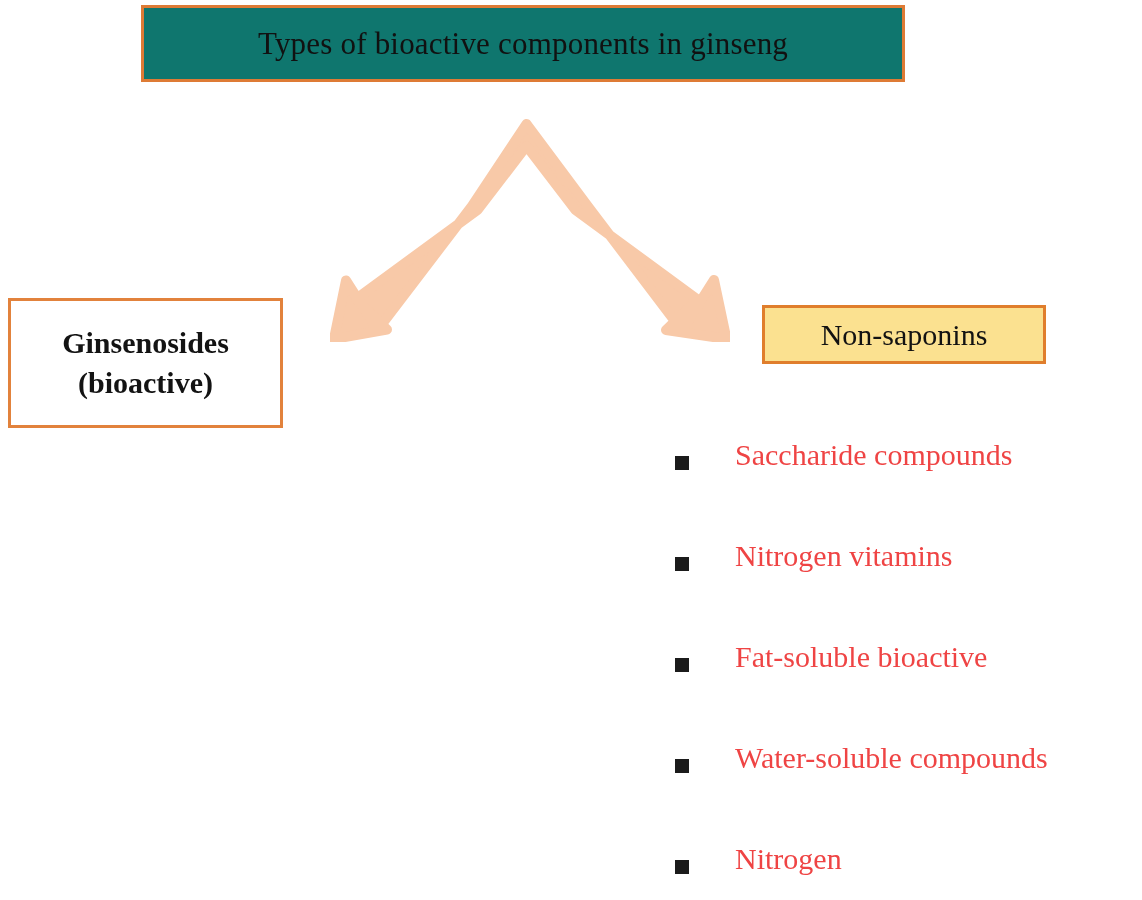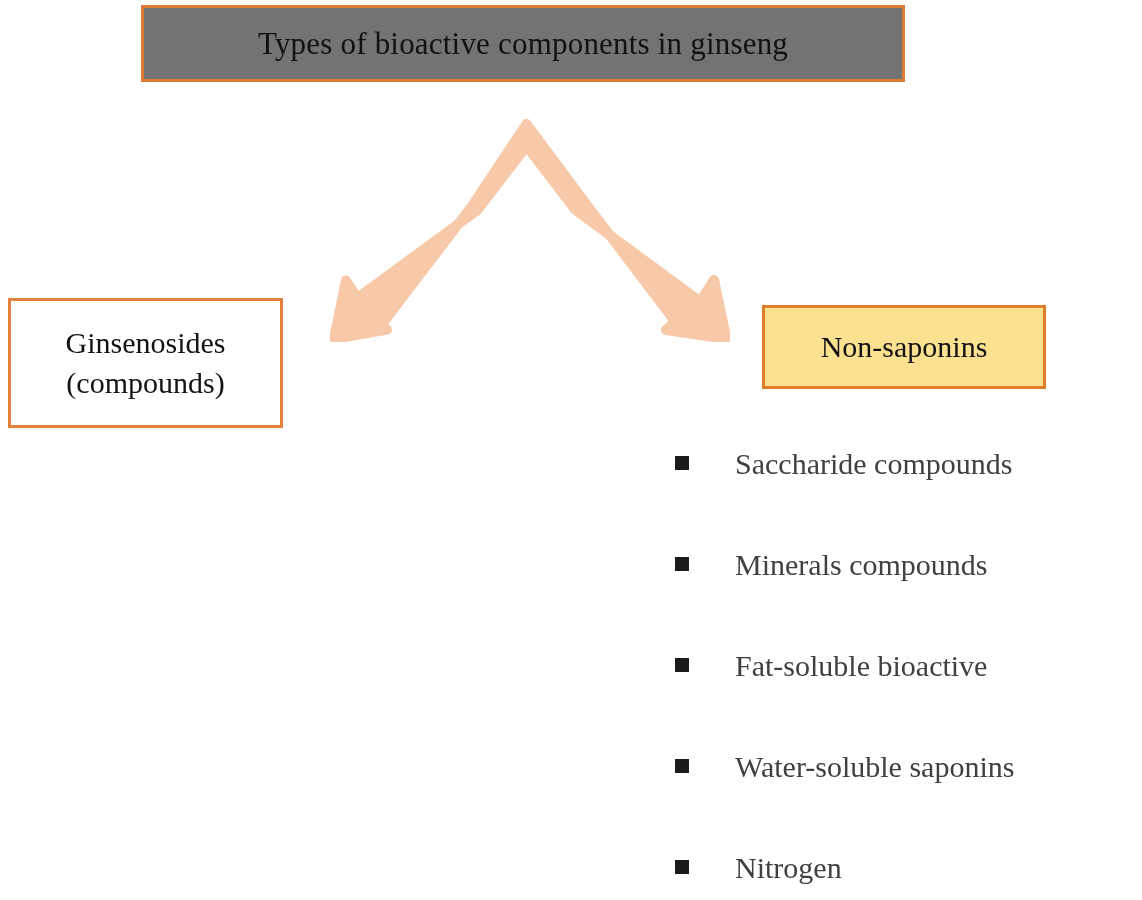--- a/index.html
+++ b/index.html
@@ -16,21 +16,21 @@
     overflow: hidden;
   }
 
   
   #title-box {
     position: absolute;
     left: 141px;
     top: 5px;
     width: 764px;
     height: 77px;
-    background: #737373;
+    background: #0f766e;
     border: 3px solid #DE7B35;
     box-sizing: border-box;
     display: flex;
     align-items: center;
     justify-content: center;
   }
   #title-box .label {
     font-size: 31px;
     color: #111111;
     letter-spacing: 0.2px;
@@ -51,29 +51,30 @@
     flex-direction: column;
     align-items: center;
     justify-content: center;
     line-height: 1.35;
   }
   #left-box .label {
     font-size: 30px;
     color: #131313;
     white-space: nowrap;
     text-align: center;
+    font-weight: bold;
   }
 
   
   #right-box {
     position: absolute;
     left: 762px;
     top: 305px;
     width: 284px;
-    height: 84px;
+    height: 59px;
     background: #FBE190;
     border: 3px solid #E07E2C;
     box-sizing: border-box;
     display: flex;
     align-items: center;
     justify-content: center;
   }
   #right-box .label {
     font-size: 30px;
     color: #121212;
@@ -106,24 +107,23 @@
     width: 14px;
     height: 14px;
     background: #1b1b1b;
     margin-top: 16px;
     margin-left: 10px;
     flex: 0 0 auto;
   }
   #bullet-list .bullet-text {
     margin-left: 46px;
     font-size: 30px;
-    color: #404040;
+    color: #ef4444;
     white-space: nowrap;
     line-height: 1;
-    margin-top: 9px;
   }
 </style>
 </head>
 <body>
 
 <div id="canvas">
 
   <div id="title-box">
     <span class="label">Types of bioactive  components  in ginseng</span>
   </div>
@@ -143,47 +143,47 @@
              L 57.0 217.5
              L 4.0 227.0
              L 16.0 168.5
              L 47.5 218.0
              L 142.0 94.0
              Z" fill="#F8C9A8" stroke="#F8C9A8" stroke-width="10" stroke-linejoin="round"></path>
   </svg>
 
   <div id="left-box">
     <span class="label">Ginsenosides</span>
-    <span class="label">(compounds)</span>
+    <span class="label">(bioactive)</span>
   </div>
 
   <div id="right-box">
     <span class="label">Non-saponins</span>
   </div>
 
   <div id="bullet-list">
 
     <div class="bullet-row">
       <span class="bullet-marker"></span>
       <span class="bullet-text">Saccharide compounds</span>
     </div>
 
     <div class="bullet-row">
       <span class="bullet-marker"></span>
-      <span class="bullet-text">Minerals compounds</span>
+      <span class="bullet-text">Nitrogen vitamins</span>
     </div>
 
     <div class="bullet-row">
       <span class="bullet-marker"></span>
       <span class="bullet-text">Fat-soluble bioactive</span>
     </div>
 
     <div class="bullet-row">
       <span class="bullet-marker"></span>
-      <span class="bullet-text">Water-soluble  saponins</span>
+      <span class="bullet-text">Water-soluble  compounds</span>
     </div>
 
     <div class="bullet-row">
       <span class="bullet-marker"></span>
       <span class="bullet-text">Nitrogen</span>
     </div>
 
   </div>
 
 </div>

